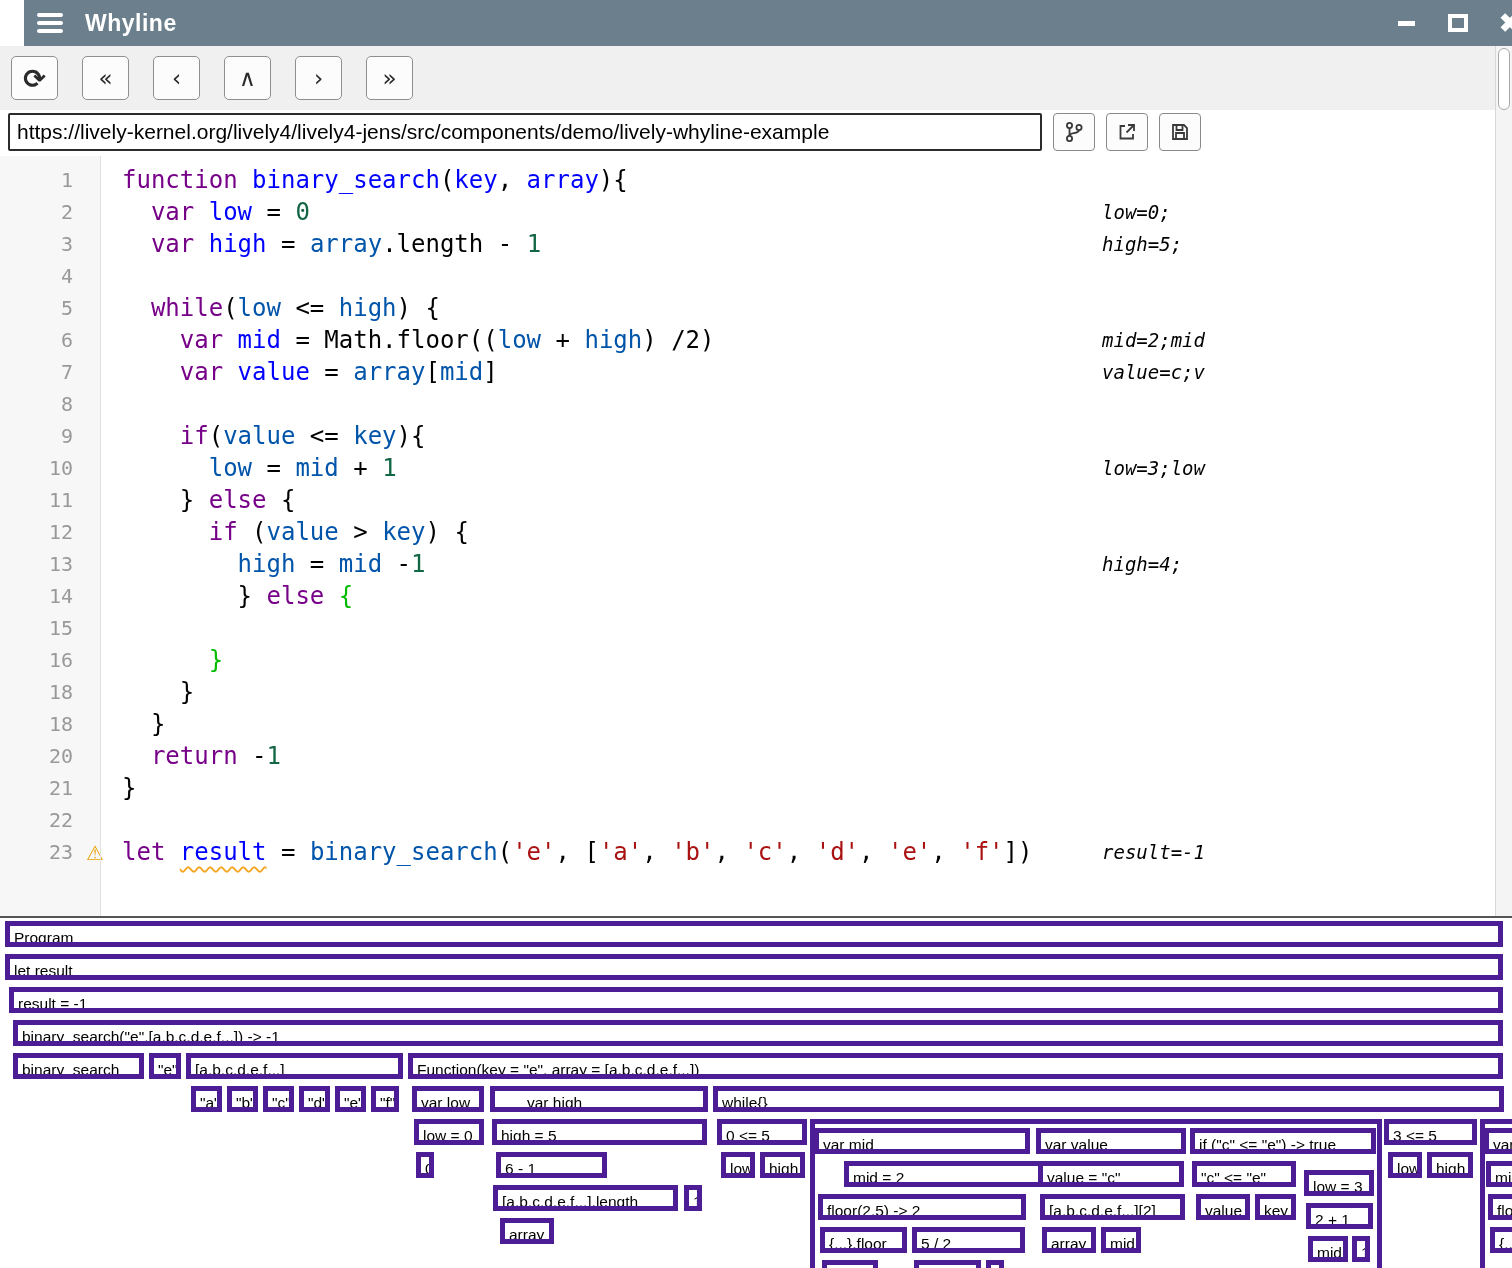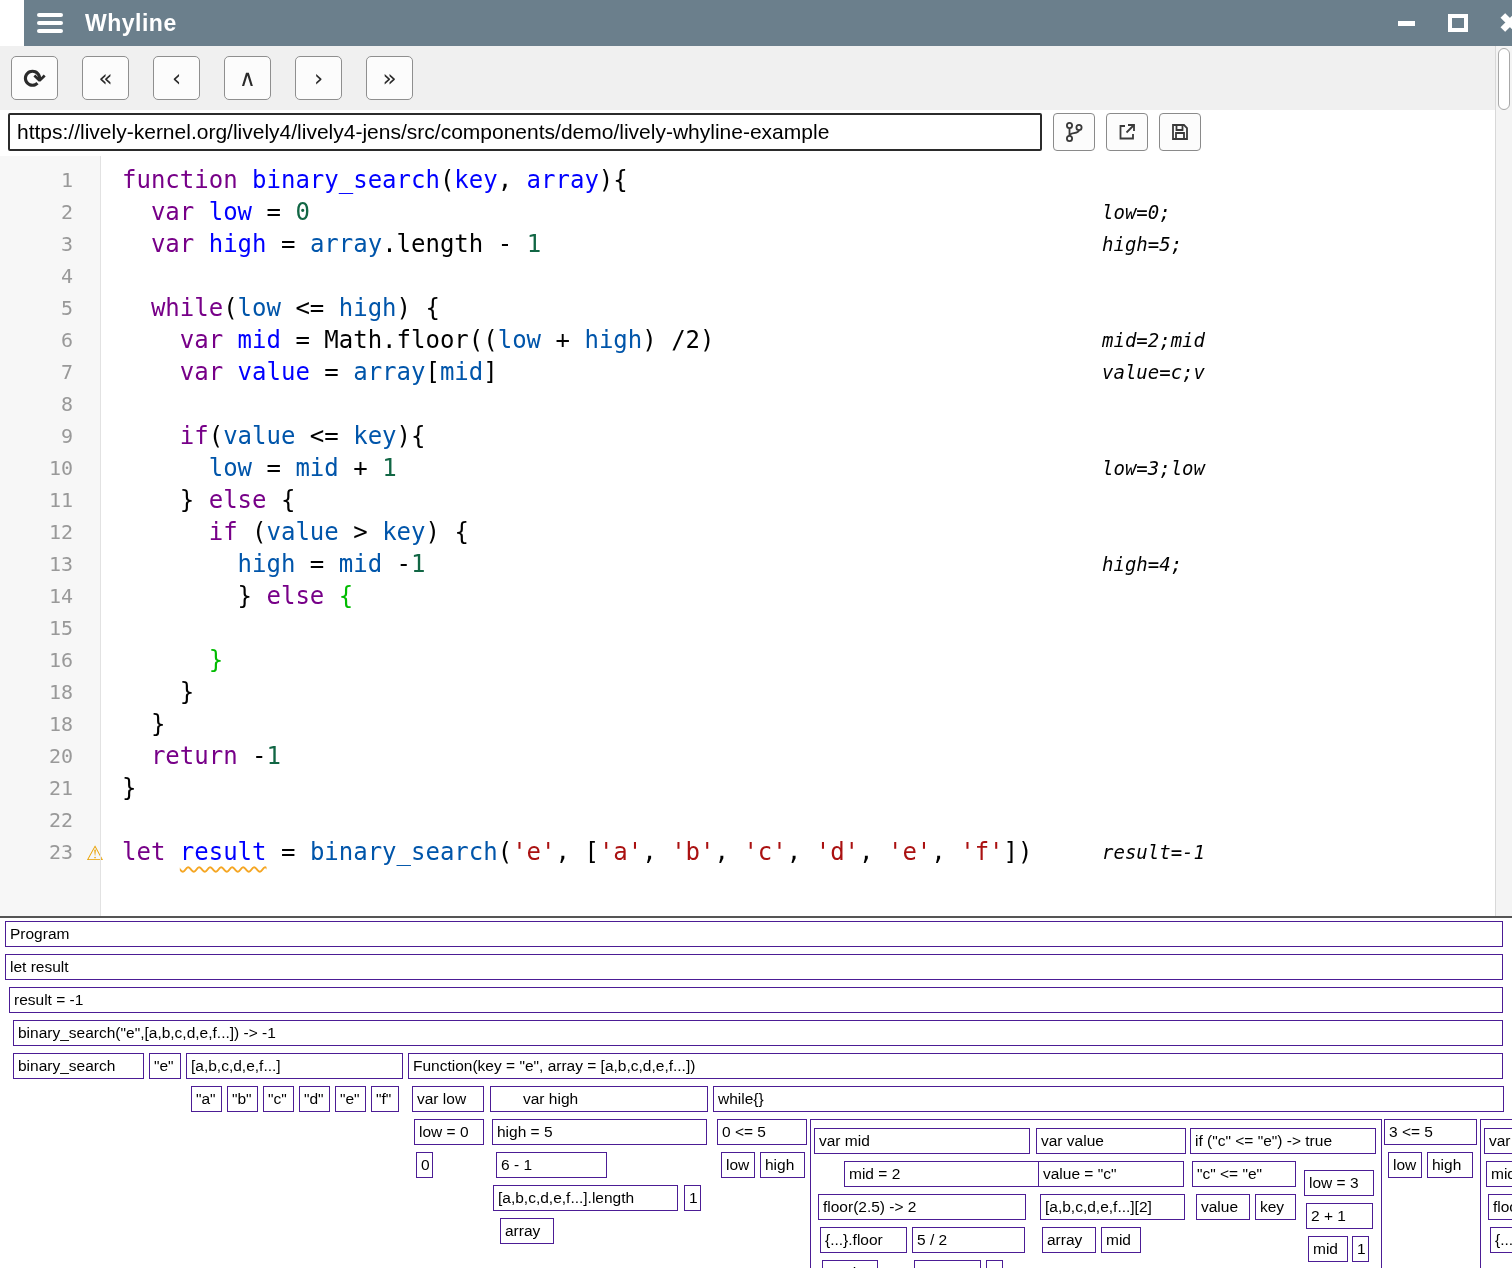--- a/index.html
+++ b/index.html
@@ -60,21 +60,21 @@
 
   
   .scrollbar { position:absolute; left:1495px; top:46px; width:17px; height:870px;
                background:#f4f4f4; border-left:1px solid #d8d8d8; }
   .scroll-thumb { position:absolute; left:2px; top:2px; width:12px; height:62px;
                   background:#fff; border:1px solid #a8a8a8; border-radius:6px; }
 
   
   .trace { position:absolute; top:916px; left:0; width:1512px; height:352px; background:#fff;
            border-top:2px solid #555; overflow:hidden; }
-  .tnode { position:absolute; height:26px; border:1px solid #4c1d95; background:#fff;
+  .tnode { position:absolute; height:26px; border:5px solid #4c1d95; background:#fff;
            font-size:15.5px; line-height:23px; padding:0 4px; white-space:nowrap;
            overflow:hidden; color:#000; cursor:pointer; }
 </style>
 </head>
 <body>
 
 <div class="titlebar">
   <div class="burger">
     <div></div>
     <div></div>

